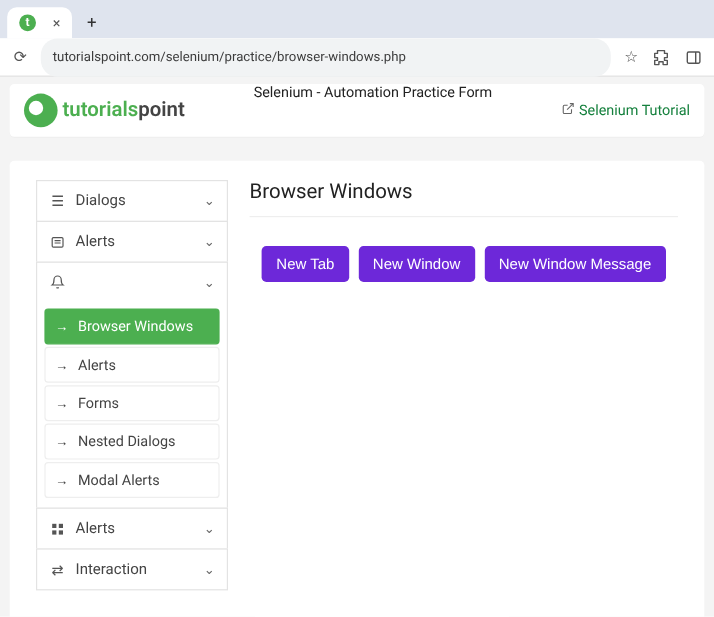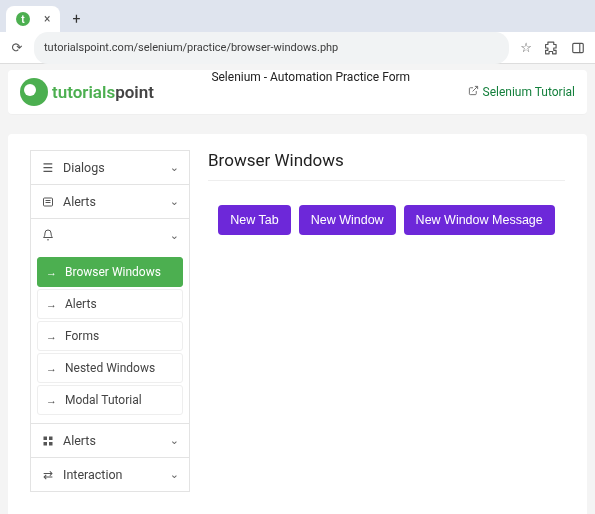--- a/index.html
+++ b/index.html
@@ -139,25 +139,25 @@
           <div class="sub-item">
             <span class="arrow">→</span>
             <span>Alerts</span>
           </div>
           <div class="sub-item">
             <span class="arrow">→</span>
             <span>Forms</span>
           </div>
           <div class="sub-item">
             <span class="arrow">→</span>
-            <span>Nested Windows</span>
+            <span>Nested Dialogs</span>
           </div>
           <div class="sub-item">
             <span class="arrow">→</span>
-            <span>Modal Tutorial</span>
+            <span>Modal Alerts</span>
           </div>
         </div>
       </div>
 
       <div class="acc-item">
         <div class="acc-head">
           <span class="acc-icon">
             <svg width="12" height="12" viewBox="0 0 24 24" fill="#555">
                 <rect x="3" y="3" width="7" height="7"></rect>
                 <rect x="14" y="3" width="7" height="7"></rect>

